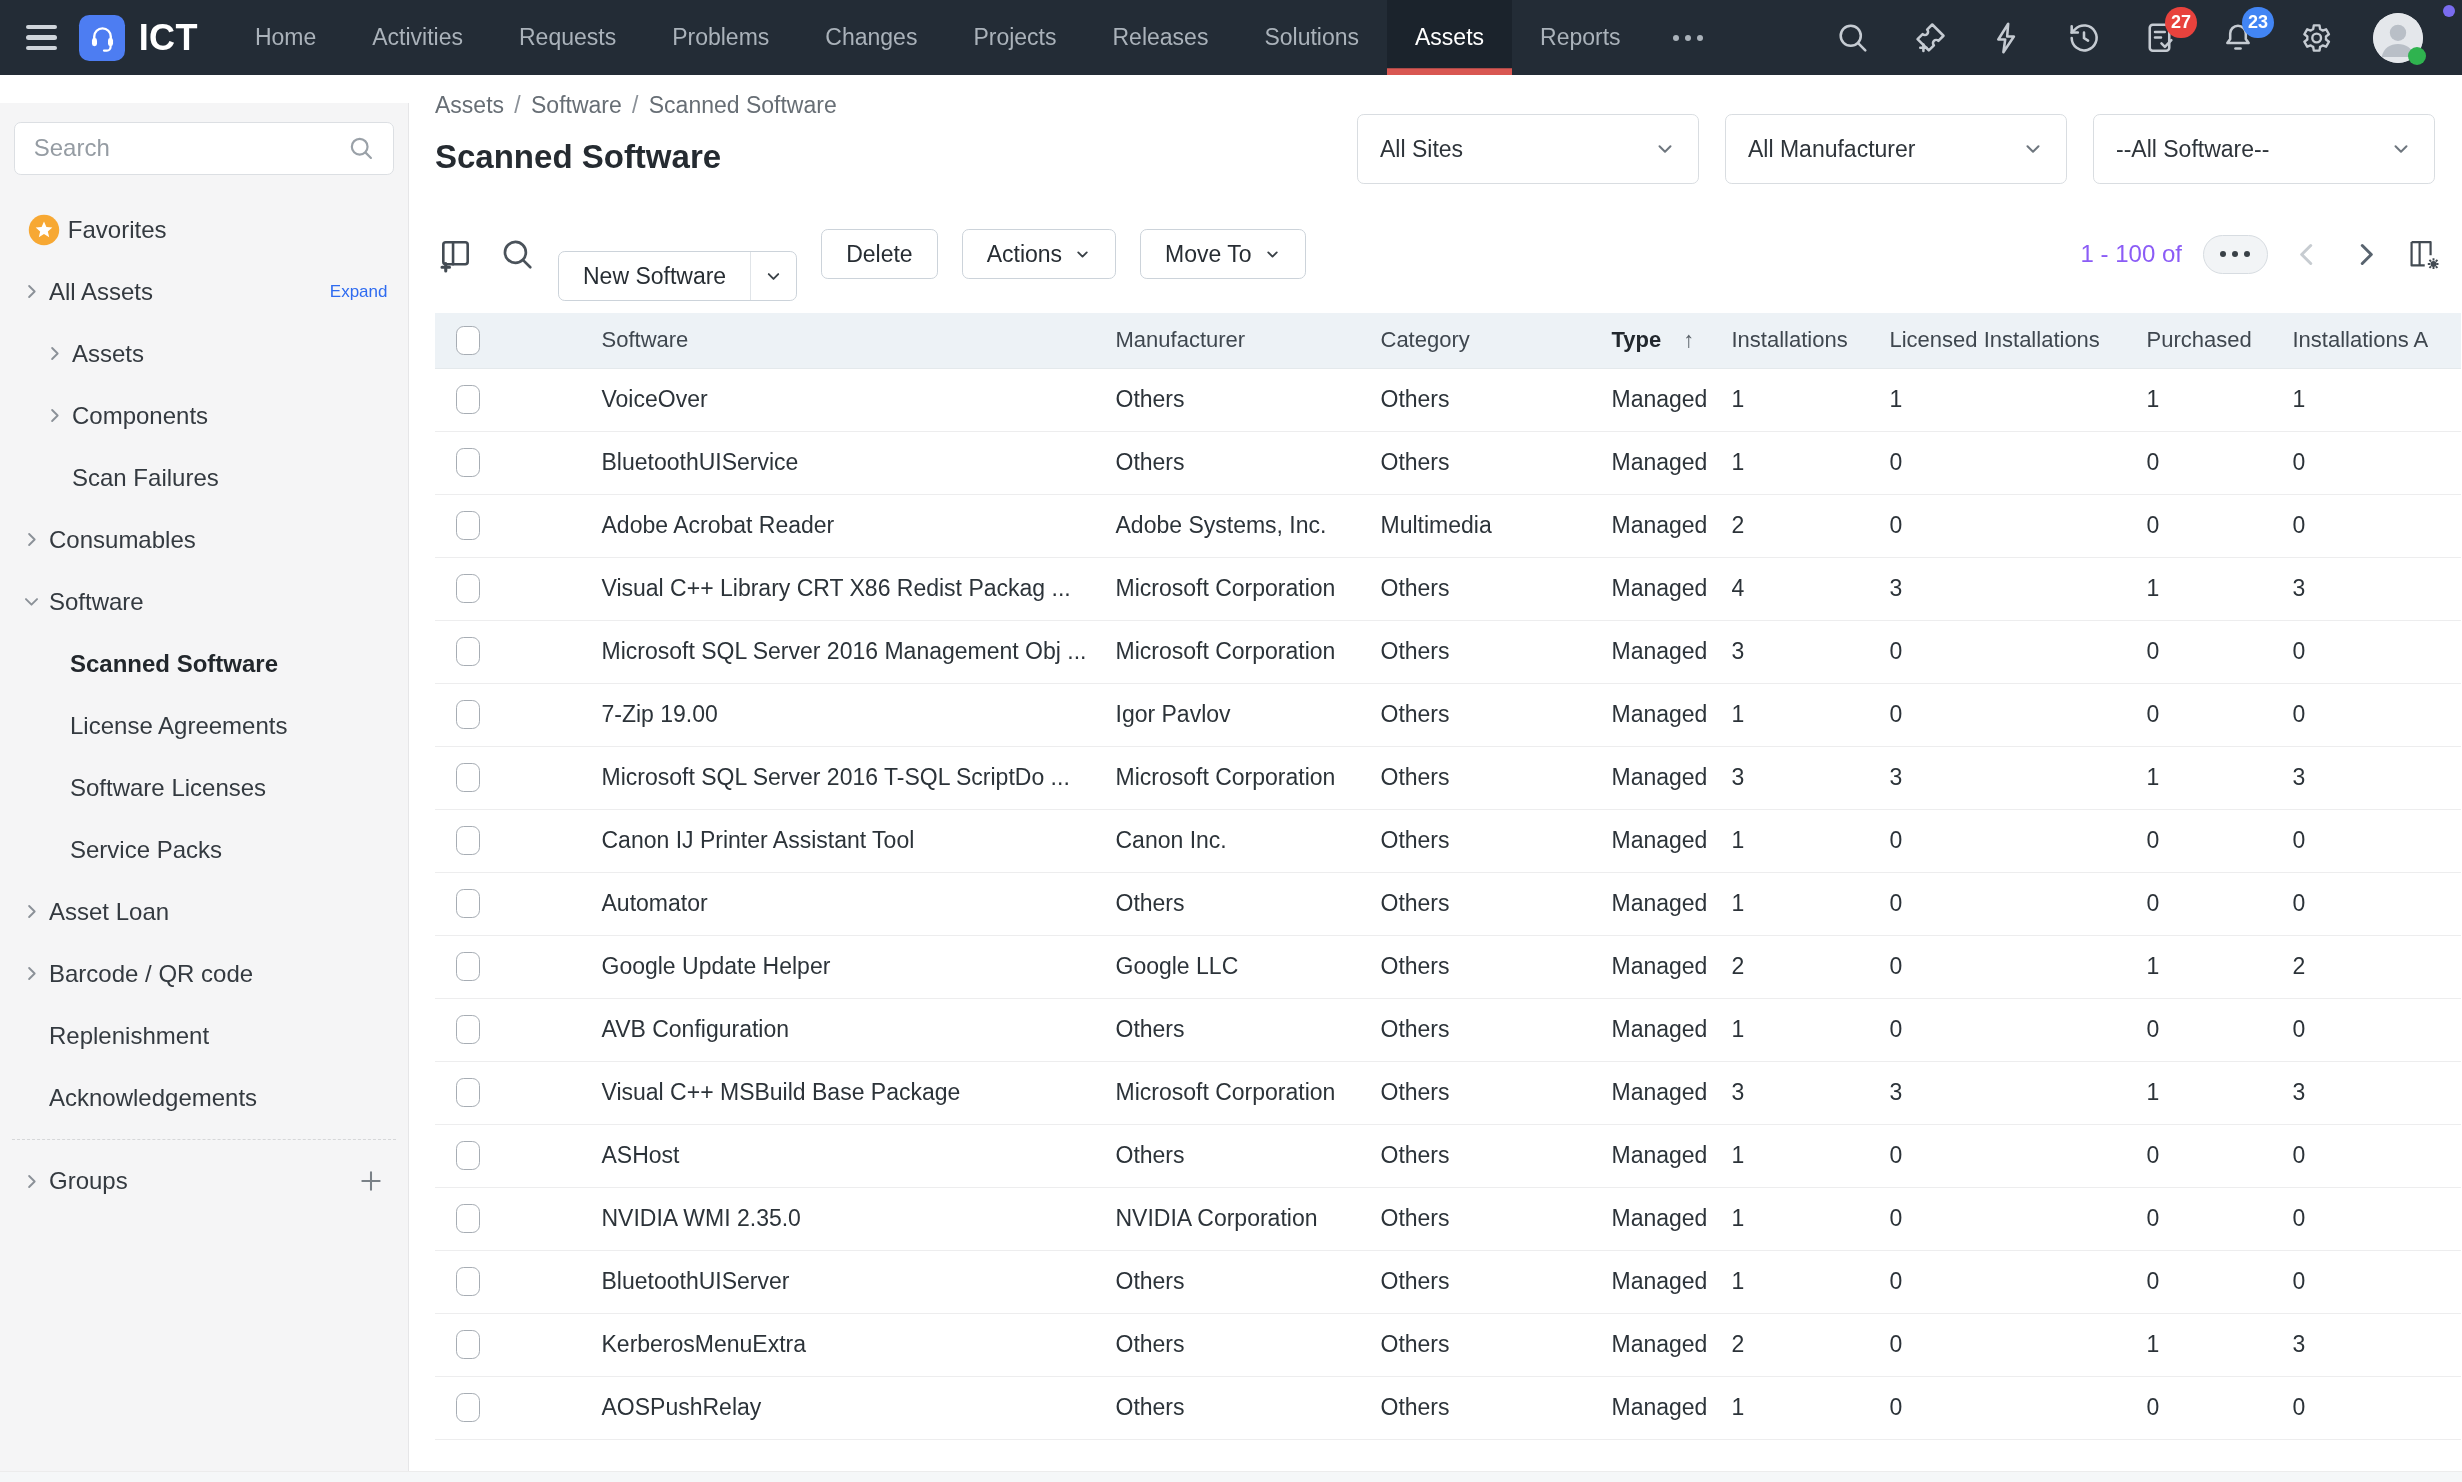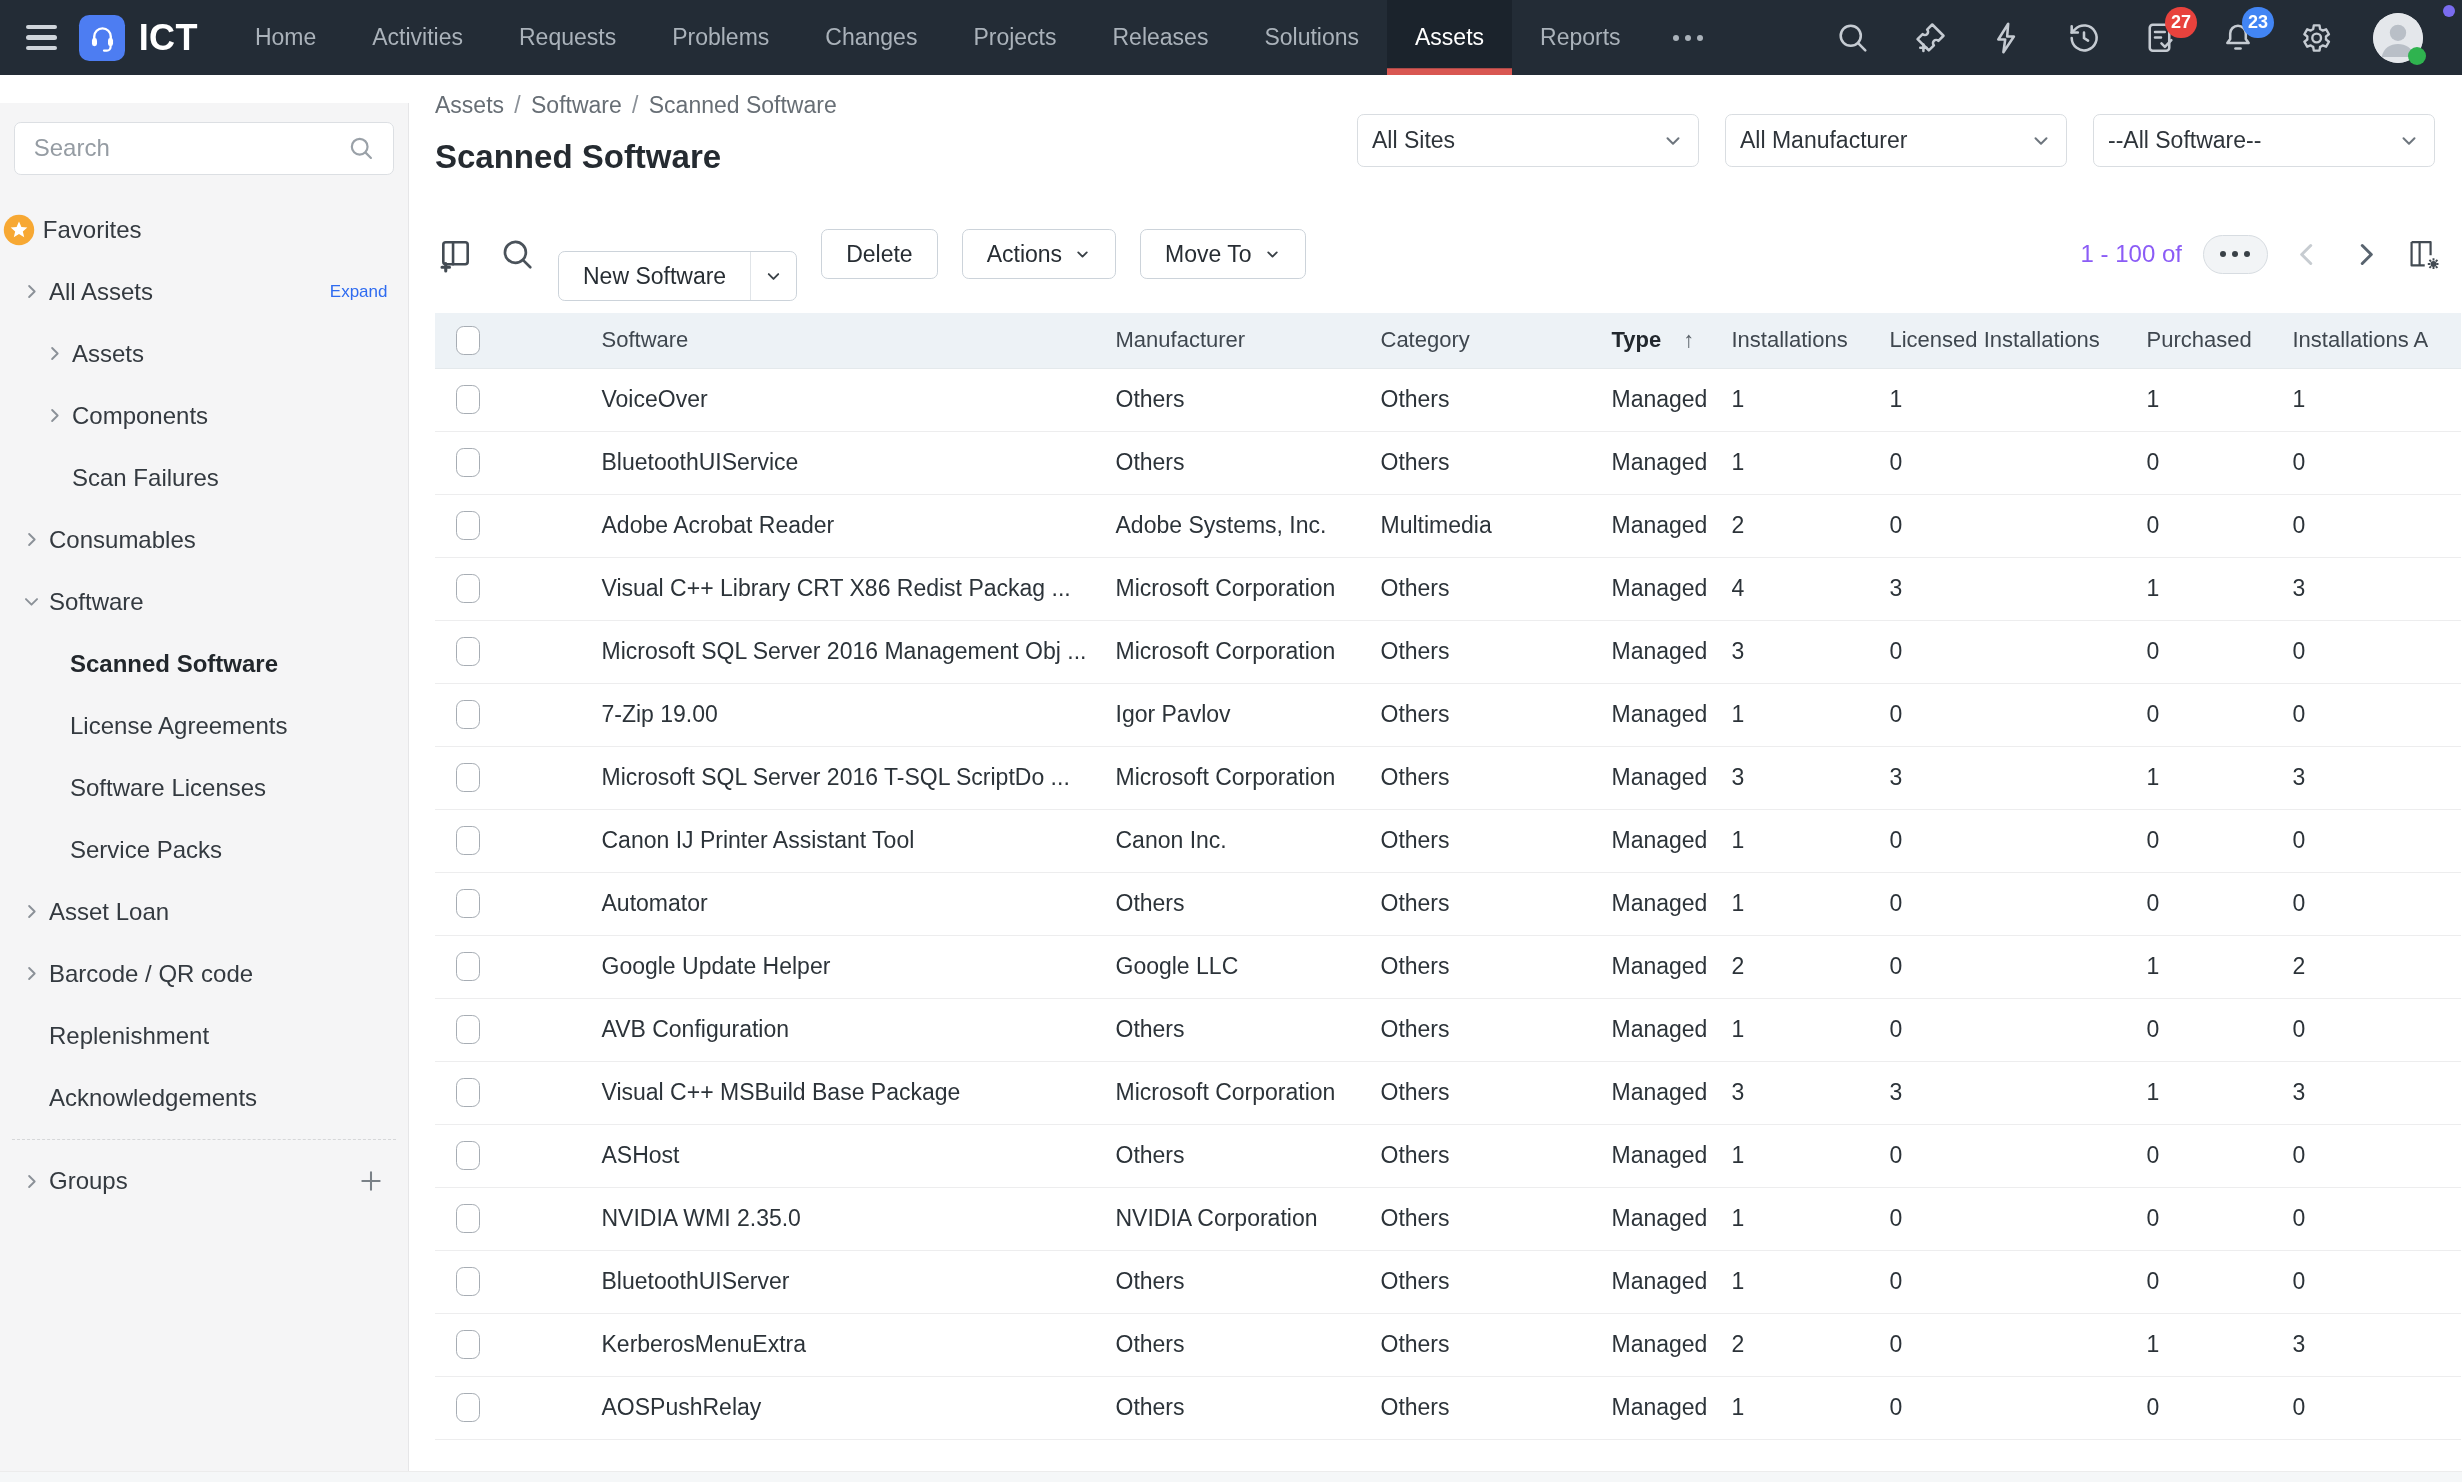--- a/index.html
+++ b/index.html
@@ -42,37 +42,37 @@
   .search-box { margin:6.8px 13.7px 24px 13.7px; height:53px; background:#fff; border:0.9px solid #dcdfe3; border-radius:6.8px;
                 display:flex; align-items:center; padding:0 17px; }
   .search-box input { flex:1; border:none; outline:none; font-size:24px; color:#333; background:transparent; font-family:inherit; }
   .search-box input::placeholder { color:#959ca3; }
   .side-list { display:flex; flex-direction:column; }
   .side-item { height:62px; display:flex; align-items:center; font-size:24px; color:#343a40; cursor:pointer; }
   .side-item .label { white-space:nowrap; }
   .side-item.lvl0 { padding-left:22px; }
   .side-item.lvl1 { padding-left:45px; }
   .side-item.lvl2 { padding-left:70px; }
-  .side-item.has-icon { padding-left:2px;text-align:center; }
+  .side-item.has-icon { padding-left:27px;text-align:center; }
   .side-item.selected .label { font-weight:700; color:#22272c; }
   .chev, .chev-spacer { width:27px; display:flex; align-items:center; flex:none; }
   .star { width:34px; height:34px; margin-right:6.8px; display:flex; align-items:center; flex:none; }
   .side-action { margin-left:auto; margin-right:20.5px; color:#2e6bf0; font-size:17px; cursor:pointer; }
   .plus-wrap { margin-left:auto; margin-right:24px; display:flex; cursor:pointer; }
   .side-divider { border-top:1.7px dashed #d6d7d9; margin:10.3px 12px; }
 
   
   .content { flex:1; position:relative; padding-left:26px; background:#fff; overflow:hidden; }
   .breadcrumb { margin-top:17px; font-size:23px; color:#676e75; display:flex; gap:10.3px; align-items:center; }
   .crumb { cursor:pointer; }
   .bc-sep { color:#8a9097; }
   .page-title { margin-top:19px; font-size:33px; font-weight:700; color:#252b31; }
   .filters { position:absolute; top:39px; right:27px; display:flex; gap:26px; }
-  .filter-select { width:342px; height:53px; background:#fff; border:0.9px solid #d9dde1; border-radius:6.8px;
-                   display:flex; align-items:center; padding:0 14px; font-size:23px; color:#2e343a; cursor:pointer; }
+  .filter-select { width:342px; height:70px; background:#fff; border:0.9px solid #d9dde1; border-radius:6.8px;
+                   display:flex; align-items:center; padding:0 22px; font-size:23px; color:#2e343a; cursor:pointer; }
   .filter-select .fchev { margin-left:auto; display:flex; }
 
   .toolbar { margin-top:31px; display:flex; align-items:center; }
   .tool-icon { width:41px; height:41px; margin-right:20.5px; display:flex; align-items:center; justify-content:center; cursor:pointer; }
   .btn { height:50px; border:0.9px solid #ccd3da; border-radius:6.8px; background:#fff; display:flex; align-items:center;
          padding:0 24px; font-size:23px; color:#272d33; margin-right:24px; cursor:pointer; gap:12px; white-space:nowrap; }
   .btn-split { display:flex; align-items:stretch; height:50px; border:0.9px solid #ccd3da; border-radius:6.8px; margin-right:24px; background:#fff; overflow:hidden; cursor:pointer;margin-top:44px; }
   .btn-split .main { padding:0 24px; display:flex; align-items:center; font-size:23px; color:#272d33; white-space:nowrap; }
   .btn-split .arrow { width:46px; border-left:0.9px solid #e0e4e8; display:flex; align-items:center; justify-content:center; }
 

